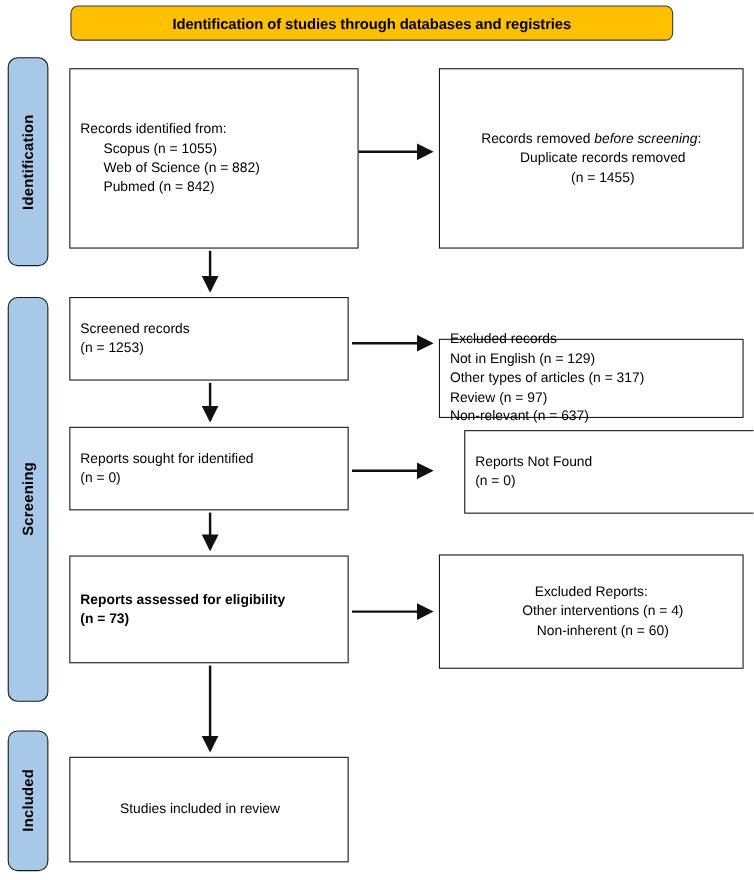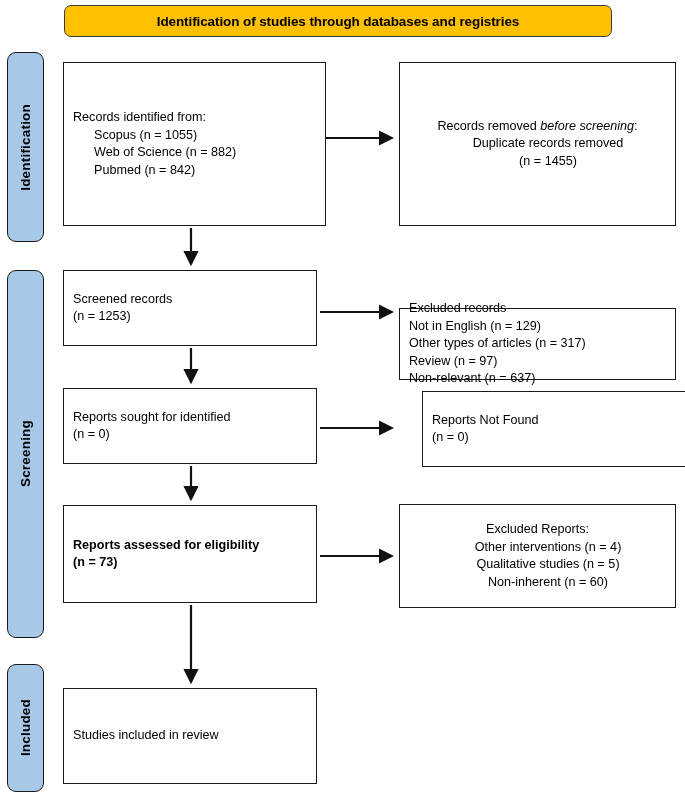--- a/index.html
+++ b/index.html
@@ -90,21 +90,21 @@
     white-space: nowrap;
   }
   .line.indent { padding-left: 21px; }
   .line .em { font-style: italic; }
 
   
   #box-records-identified { left: 63px; top: 62px;  width: 263px; height: 164px; }
   #box-screened-records   { left: 63px; top: 270px; width: 254px; height: 76px;  }
   #box-reports-sought     { left: 63px; top: 388px; width: 254px; height: 76px;  }
   #box-reports-assessed   { left: 63px; top: 505px; width: 254px; height: 98px; font-weight: bold;  }
-  #box-studies-included   { left: 63px; top: 688px; width: 254px; height: 96px;  }
+  #box-studies-included   { left: 63px; top: 688px; width: 254px; height: 96px; padding-left: 36px;  }
 
   
   #box-records-removed    { left: 399px; top: 62px;  width: 277px; height: 164px; text-align: center; }
   #box-excluded-records   { left: 399px; top: 268px; width: 277px; height: 72px; margin-top: 40px; }
   #box-reports-not-found  { left: 399px; top: 391px; width: 277px; height: 76px; margin-left: 23px;  }
   #box-excluded-reports   { left: 399px; top: 504px; width: 277px; height: 104px; text-align: center; }
 
   
   #connectors {
     position: absolute;
@@ -209,21 +209,20 @@
     <div class="box-inner">
         <div class="line">Reports assessed for eligibility</div>
         <div class="line">(n = 73)</div>
       </div>
   </div>
 
   <div class="box" id="box-excluded-reports">
     <div class="box-inner">
         <div class="line">Excluded Reports:</div>
         <div class="line indent">Other interventions (n = 4)</div>
-        <div class="line indent">Qualitative studies (n = 5)</div>
         <div class="line indent">Non-inherent (n = 60)</div>
       </div>
   </div>
 
   <div class="box" id="box-studies-included">
     <div class="box-inner">
         <div class="line">Studies included in review</div>
       </div>
   </div>
 

